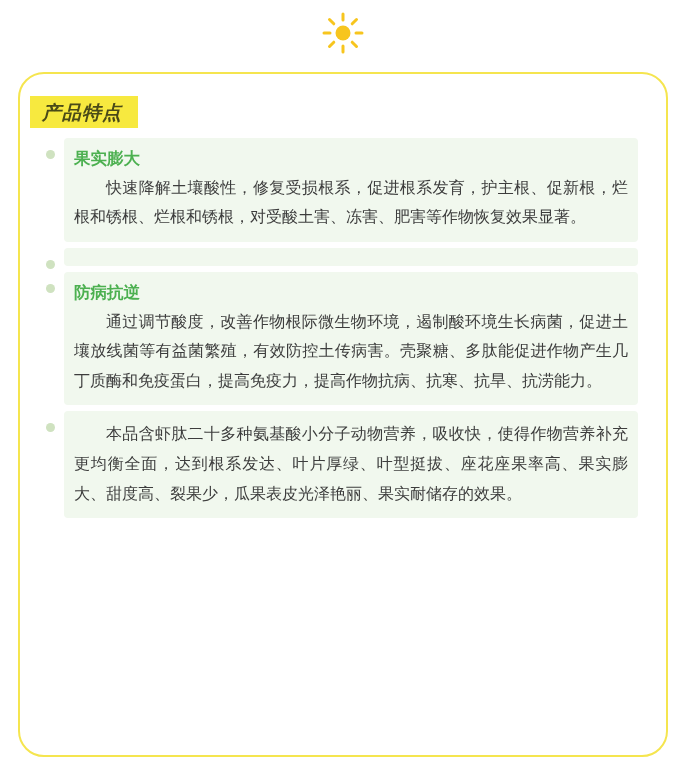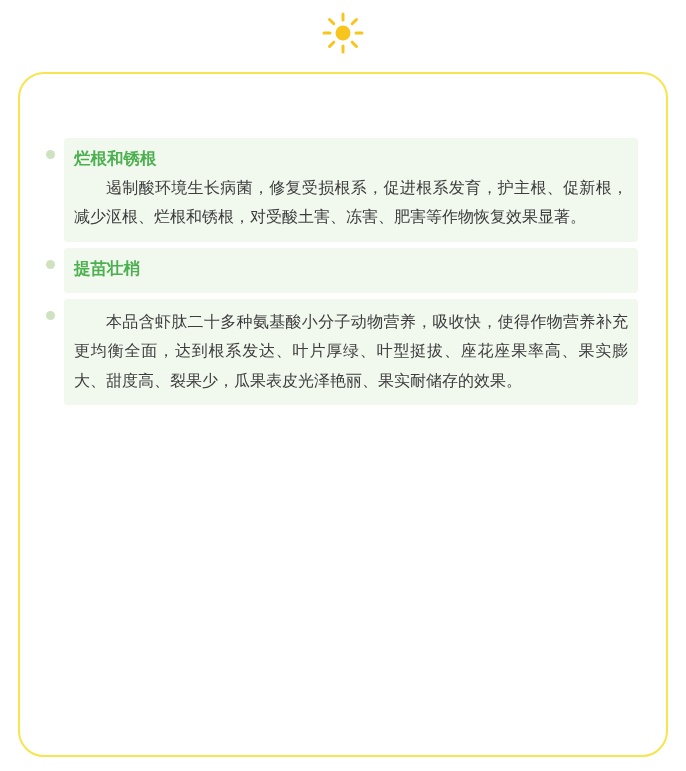--- a/index.html
+++ b/index.html
@@ -126,38 +126,47 @@
         <line x1="8.5" y1="8.5" x2="12.8" y2="12.8"></line>
         <line x1="31.2" y1="31.2" x2="35.5" y2="35.5"></line>
         <line x1="35.5" y1="8.5" x2="31.2" y2="12.8"></line>
         <line x1="12.8" y1="31.2" x2="8.5" y2="35.5"></line>
       </g>
     </svg>
   </div>
 
   <div class="card">
 
+    <div class="banner">
+      <span class="banner-text">产品特点</span>
+    </div>
 
     <div class="content">
 
       <div class="feature">
         <span class="bullet"></span>
         <div class="feature-block">
-          <div class="feature-title">烂根和锈根</div>
-          <div class="feature-body">遏制酸环境生长病菌，修复受损根系，促进根系发育，护主根、促新根，减少沤根、烂根和锈根，对受酸土害、冻害、肥害等作物恢复效果显著。</div>
+          <div class="feature-title">果实膨大</div>
+          <div class="feature-body">快速降解土壤酸性，修复受损根系，促进根系发育，护主根、促新根，烂根和锈根、烂根和锈根，对受酸土害、冻害、肥害等作物恢复效果显著。</div>
         </div>
       </div>
 
       <div class="feature">
         <span class="bullet"></span>
         <div class="feature-block">
-          <div class="feature-title">提苗壮梢</div>
         </div>
       </div>
 
+      <div class="feature">
+        <span class="bullet"></span>
+        <div class="feature-block">
+          <div class="feature-title">防病抗逆</div>
+          <div class="feature-body">通过调节酸度，改善作物根际微生物环境，遏制酸环境生长病菌，促进土壤放线菌等有益菌繁殖，有效防控土传病害。壳聚糖、多肽能促进作物产生几丁质酶和免疫蛋白，提高免疫力，提高作物抗病、抗寒、抗旱、抗涝能力。</div>
+        </div>
+      </div>
 
       <div class="feature">
         <span class="bullet"></span>
         <div class="feature-block">
           <div class="feature-body">本品含虾肽二十多种氨基酸小分子动物营养，吸收快，使得作物营养补充更均衡全面，达到根系发达、叶片厚绿、叶型挺拔、座花座果率高、果实膨大、甜度高、裂果少，瓜果表皮光泽艳丽、果实耐储存的效果。</div>
         </div>
       </div>
 
     </div>
   </div>

